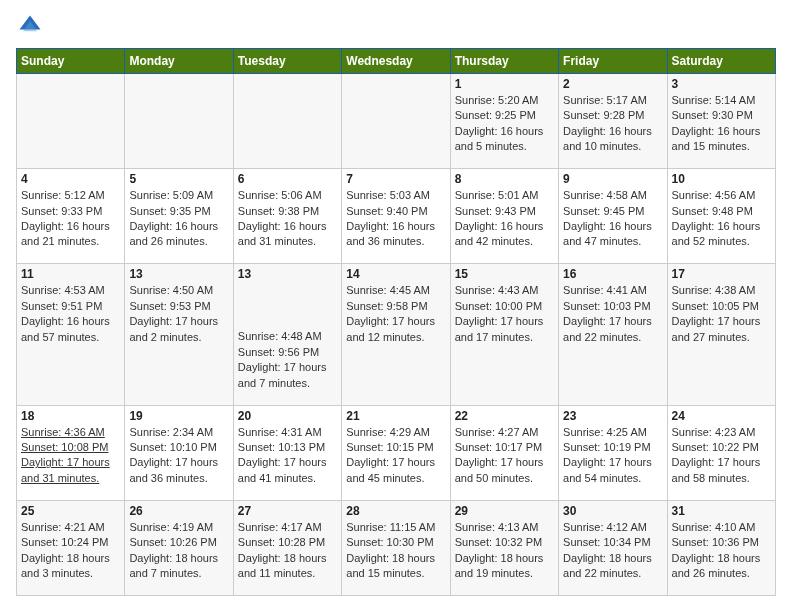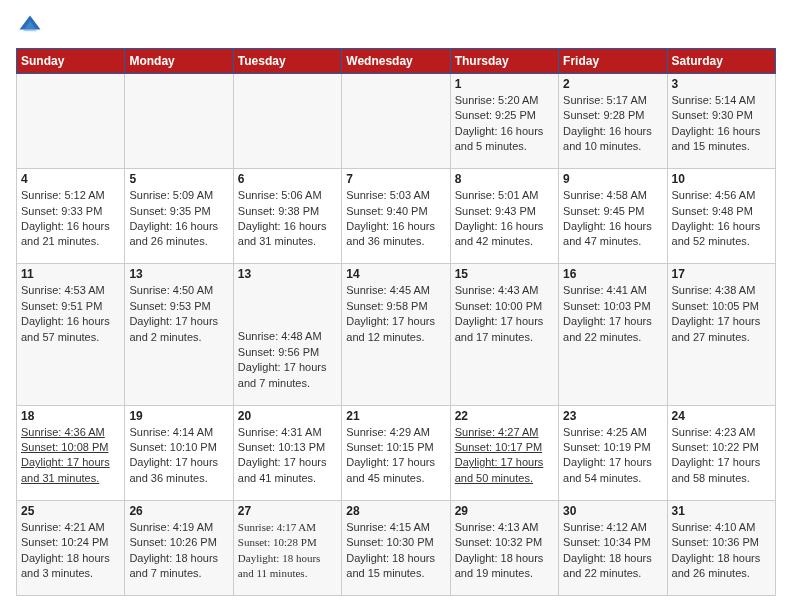--- a/index.html
+++ b/index.html
@@ -56,21 +56,21 @@
       color: #333;
     }
     .calendar {
       flex: 1;
       border: 1px solid #ccc;
       border-collapse: collapse;
       width: 100%;
       table-layout: fixed;
     }
     .calendar thead tr {
-      background: #b91c1c;
+      background: #4d7c0f;
     }
     .calendar thead th {
       color: #fff;
       font-size: 12px;
       font-weight: bold;
       padding: 5px 4px;
       border: 1px solid #1a5eaa;
       text-align: left;
     }
     .calendar tbody tr {
@@ -273,42 +273,42 @@
         <tr>
           <td>
             <span class="day-num">18</span>
             <div class="day-info" style="white-space: pre-line; text-decoration: underline;">Sunrise: 4:36 AM
 Sunset: 10:08 PM
 Daylight: 17 hours
 and 31 minutes.</div>
           </td>
           <td>
             <span class="day-num">19</span>
-            <div class="day-info" style="white-space: pre-line;">Sunrise: 4:14 AM
+            <div class="day-info" style="white-space: pre-line;">Sunrise: 2:34 AM
 Sunset: 10:10 PM
 Daylight: 17 hours
 and 36 minutes.</div>
           </td>
           <td>
             <span class="day-num">20</span>
             <div class="day-info" style="white-space: pre-line;">Sunrise: 4:31 AM
 Sunset: 10:13 PM
 Daylight: 17 hours
 and 41 minutes.</div>
           </td>
           <td>
             <span class="day-num">21</span>
             <div class="day-info" style="white-space: pre-line;">Sunrise: 4:29 AM
 Sunset: 10:15 PM
 Daylight: 17 hours
 and 45 minutes.</div>
           </td>
           <td>
             <span class="day-num">22</span>
-            <div class="day-info" style="white-space: pre-line; text-decoration: underline;">Sunrise: 4:27 AM
+            <div class="day-info" style="white-space: pre-line;">Sunrise: 4:27 AM
 Sunset: 10:17 PM
 Daylight: 17 hours
 and 50 minutes.</div>
           </td>
           <td>
             <span class="day-num">23</span>
             <div class="day-info" style="white-space: pre-line;">Sunrise: 4:25 AM
 Sunset: 10:19 PM
 Daylight: 17 hours
 and 54 minutes.</div>
@@ -331,28 +331,28 @@
           </td>
           <td>
             <span class="day-num">26</span>
             <div class="day-info" style="white-space: pre-line;">Sunrise: 4:19 AM
 Sunset: 10:26 PM
 Daylight: 18 hours
 and 7 minutes.</div>
           </td>
           <td>
             <span class="day-num">27</span>
-            <div class="day-info" style="white-space: pre-line; font-family: Liberation Serif, serif;">Sunrise: 4:17 AM
+            <div class="day-info" style="white-space: pre-line;">Sunrise: 4:17 AM
 Sunset: 10:28 PM
 Daylight: 18 hours
 and 11 minutes.</div>
           </td>
           <td>
             <span class="day-num">28</span>
-            <div class="day-info" style="white-space: pre-line;">Sunrise: 4:15 AM
+            <div class="day-info" style="white-space: pre-line;">Sunrise: 11:15 AM
 Sunset: 10:30 PM
 Daylight: 18 hours
 and 15 minutes.</div>
           </td>
           <td>
             <span class="day-num">29</span>
             <div class="day-info" style="white-space: pre-line;">Sunrise: 4:13 AM
 Sunset: 10:32 PM
 Daylight: 18 hours
 and 19 minutes.</div>

